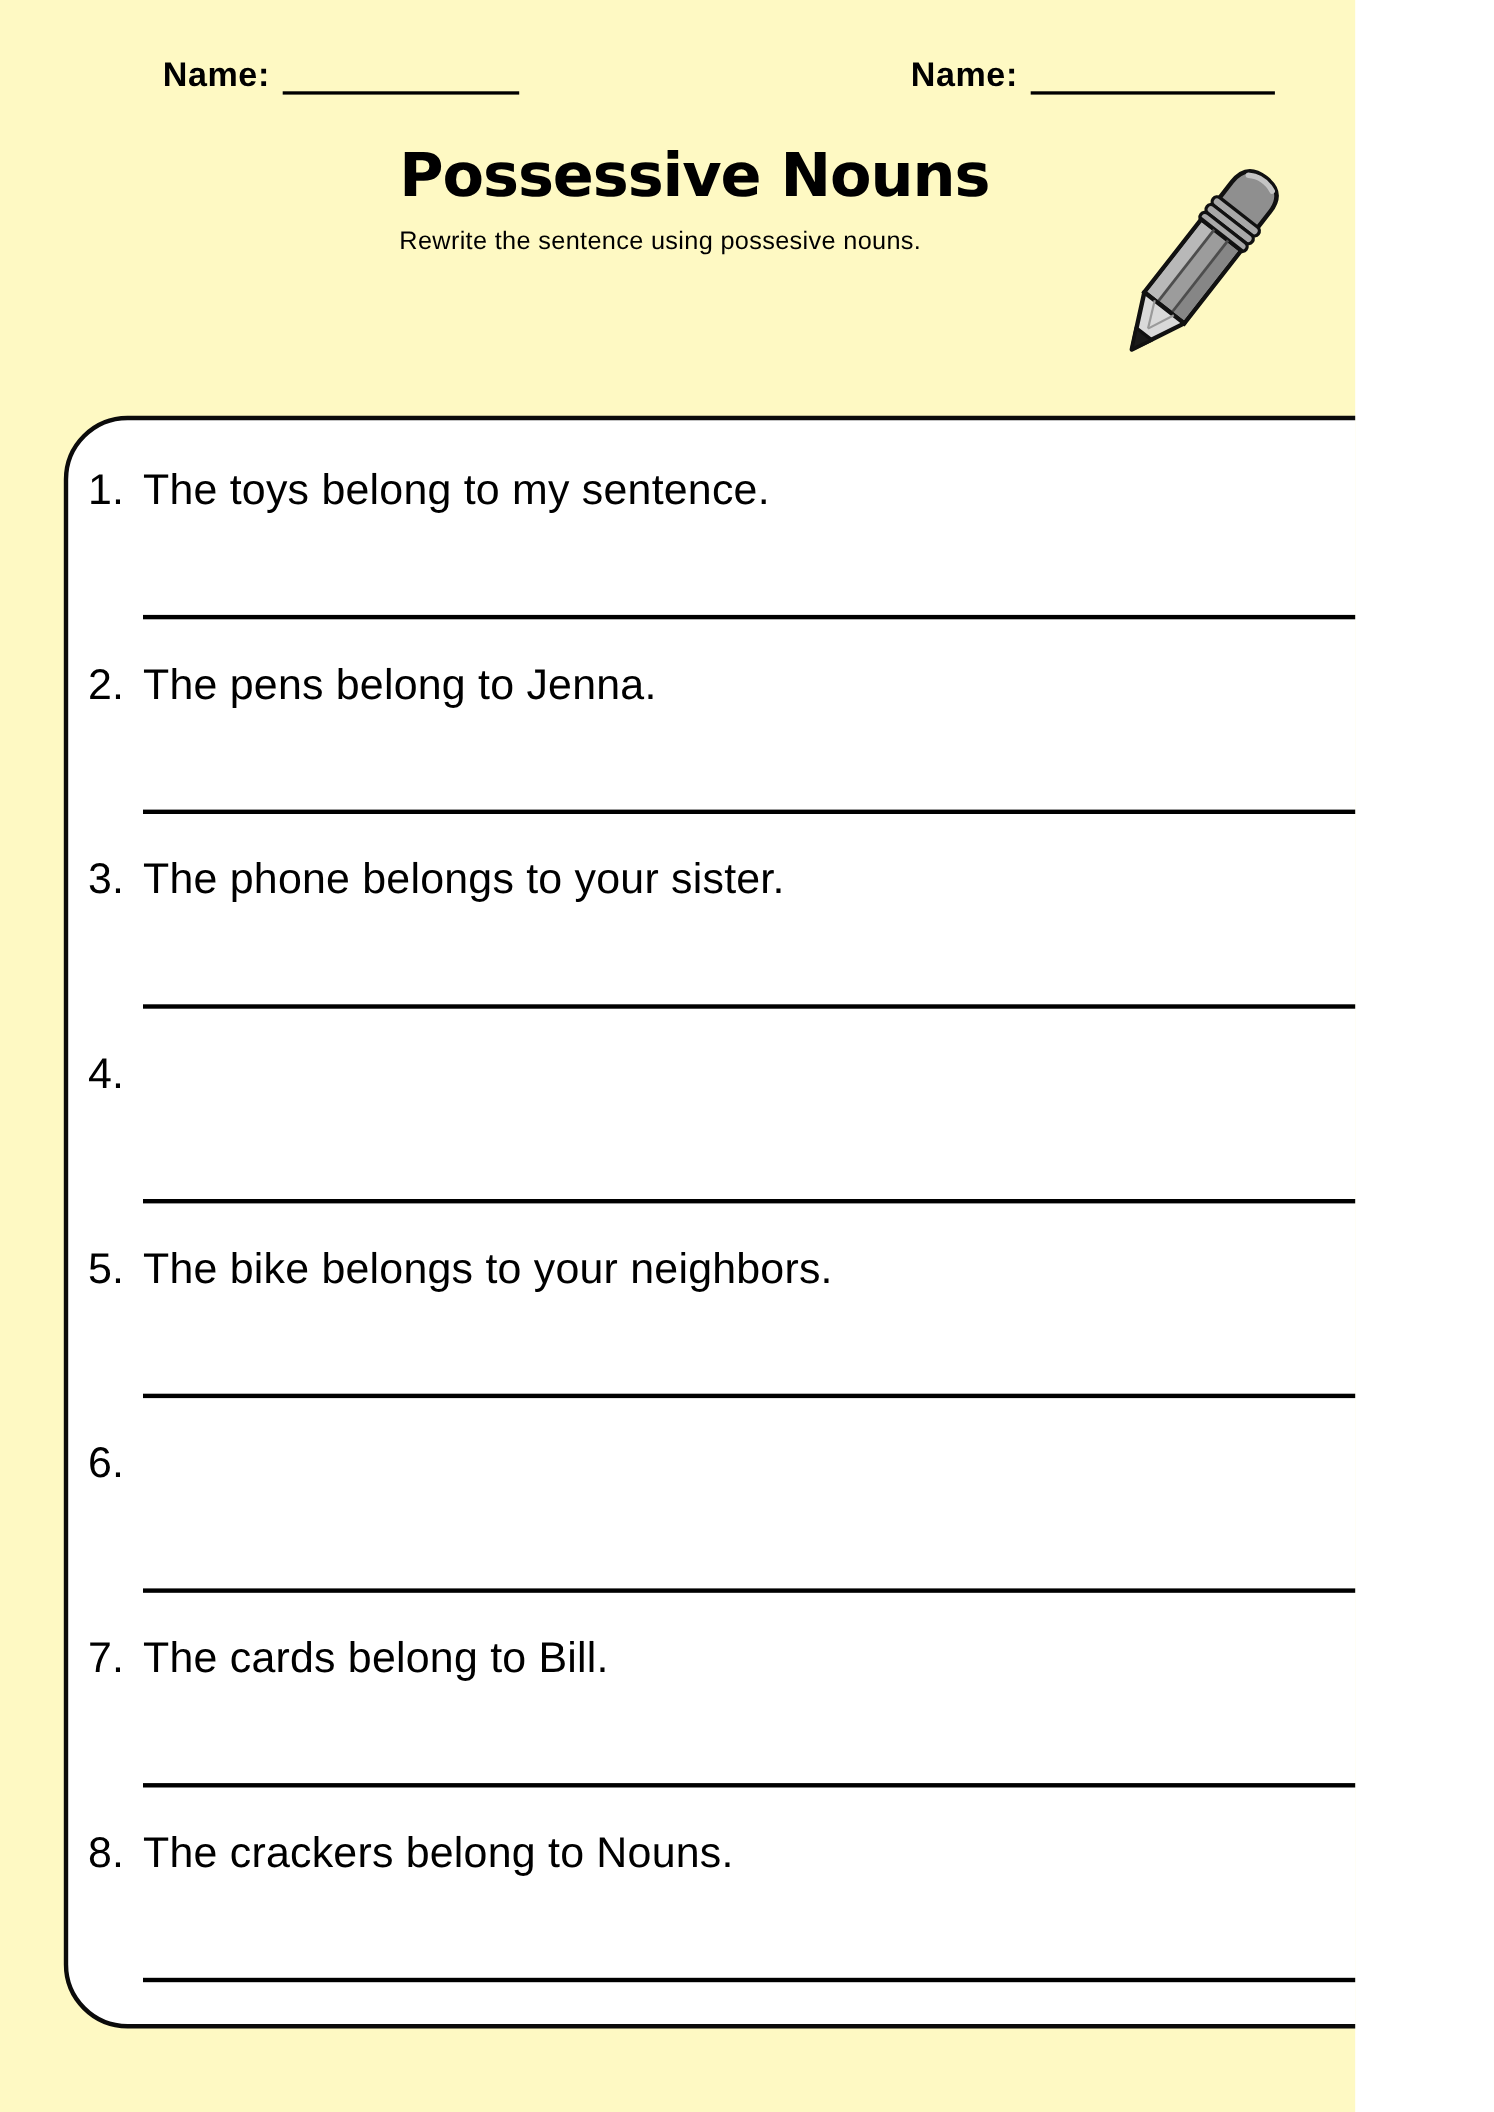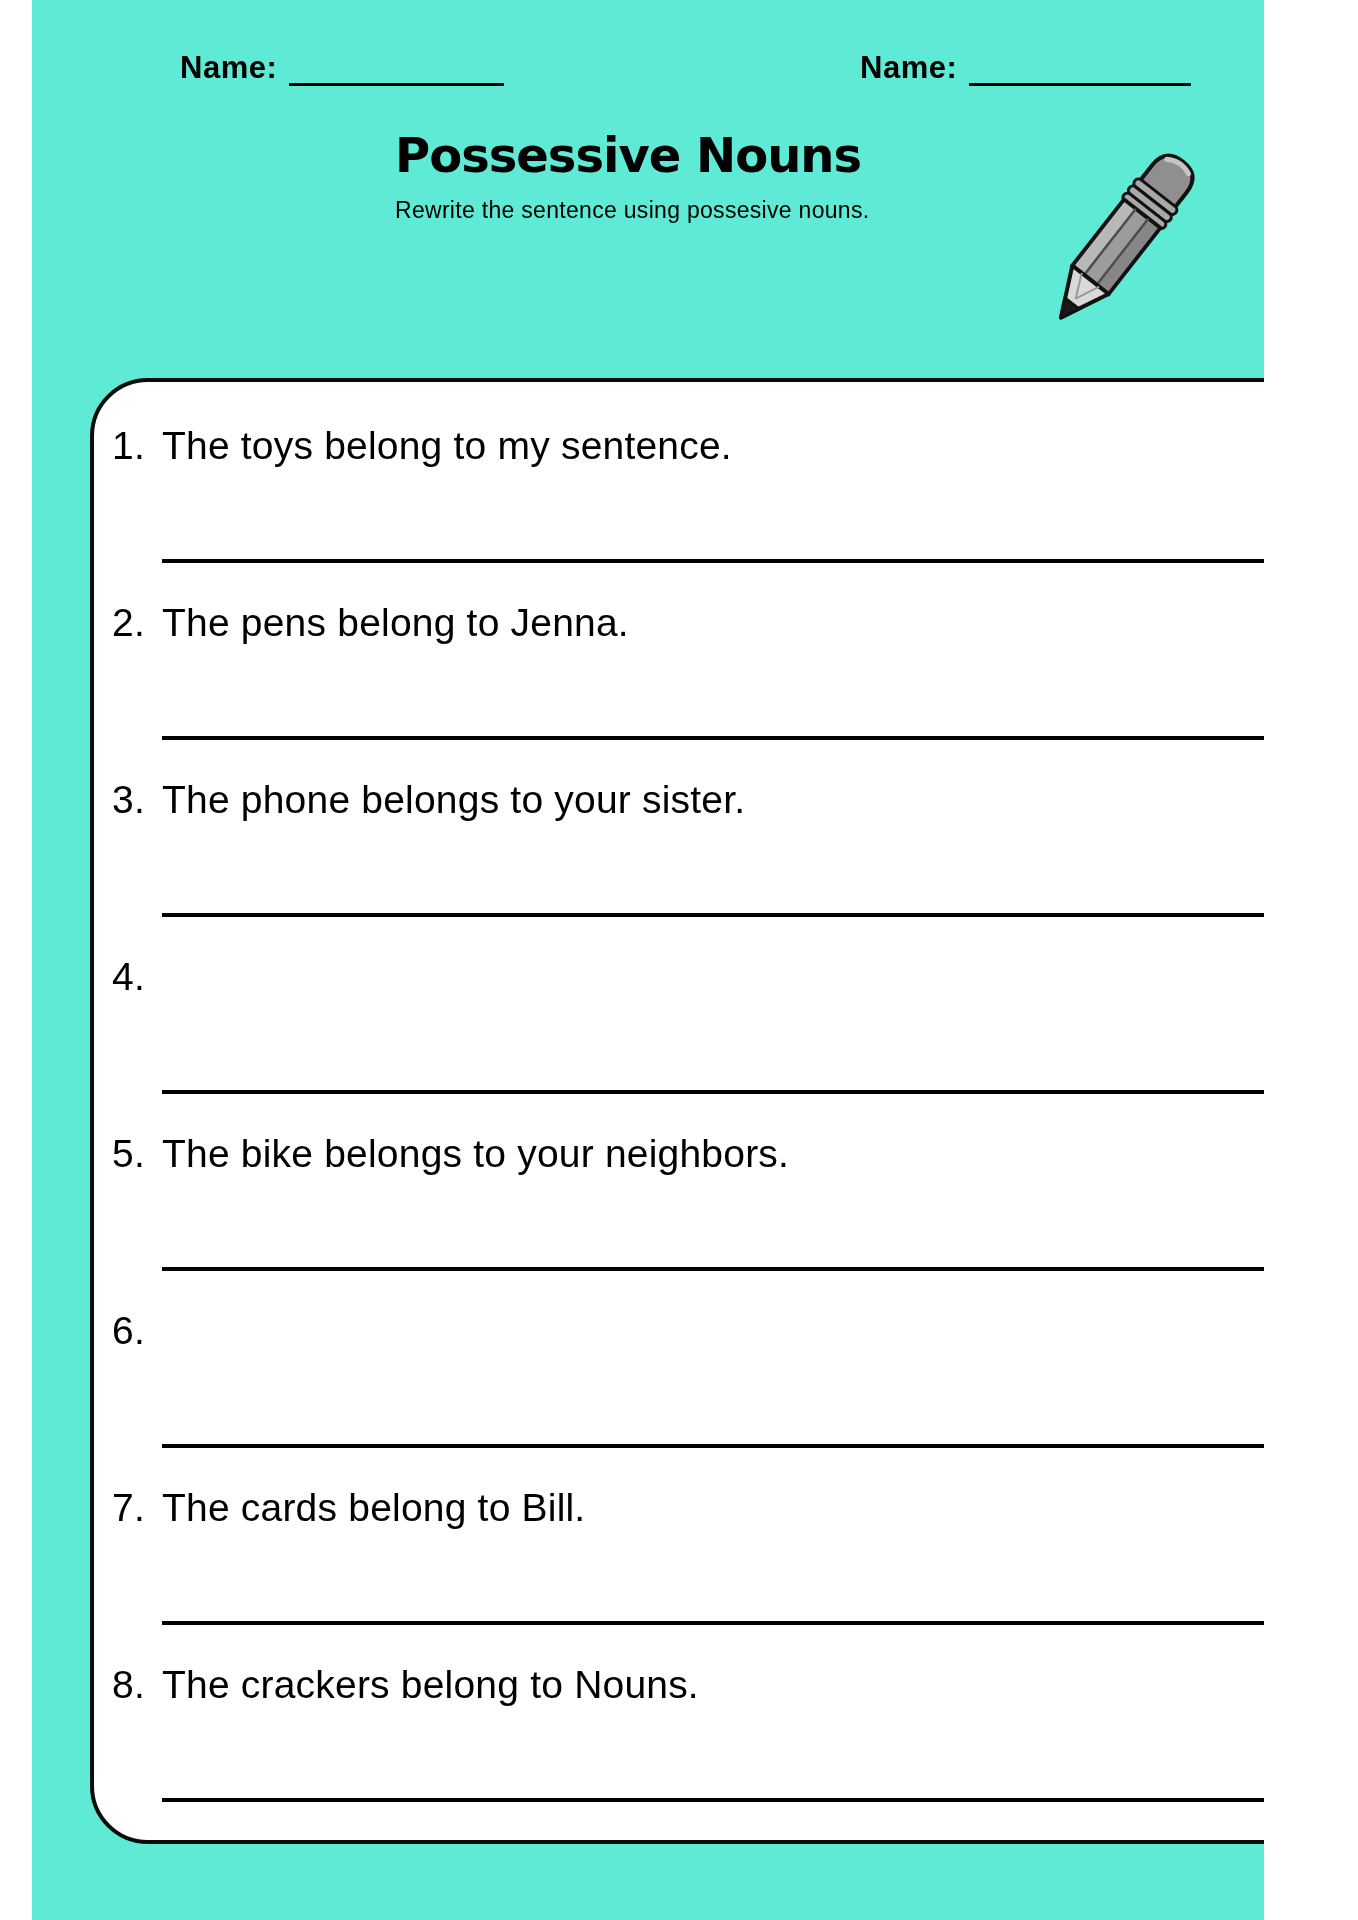--- a/index.html
+++ b/index.html
@@ -2,39 +2,38 @@
 <html><head>
 <meta charset="utf-8">
 <style>
   * { margin:0; padding:0; box-sizing:border-box; }
   html,body { background:#ffffff; }
   body { font-family:"Liberation Sans", sans-serif; color:#000; }
 
   .page {
     position:relative;
     width:1232px; height:1920px;
-    background:#5eead4;
+    background:#fef9c3;
     overflow:hidden;
-    margin-left:32px;
   }
 
   
   .field-group { position:absolute; display:flex; align-items:flex-end; gap:12px; }
   .field-group.name { left:148px; top:48px; }
   .field-group.date { left:828px; top:48px; }
   .field-label { font-size:31px; font-weight:600; letter-spacing:0.5px; line-height:1.2; }
   .write-line { display:inline-block; border-bottom:3px solid #000; height:38px; }
   .write-line.name-line { width:215px; }
   .write-line.date-line { width:222px; }
 
   
   .title-block { position:absolute; left:363px; top:128px; width:680px; }
   .main-title {
     font-family:"DejaVu Sans", sans-serif;
-    font-size:48px; font-weight:700; letter-spacing:-1px;
+    font-size:55px; font-weight:700; letter-spacing:-1px;
     line-height:1.15; white-space:nowrap;
   }
   .subtitle { font-size:23px; margin-top:14px; letter-spacing:0.3px; white-space:nowrap; }
 
   
   .pencil-wrap { position:absolute; left:998px; top:132px; width:180px; height:220px; }
 
   
   .worksheet-box {
     position:absolute;

